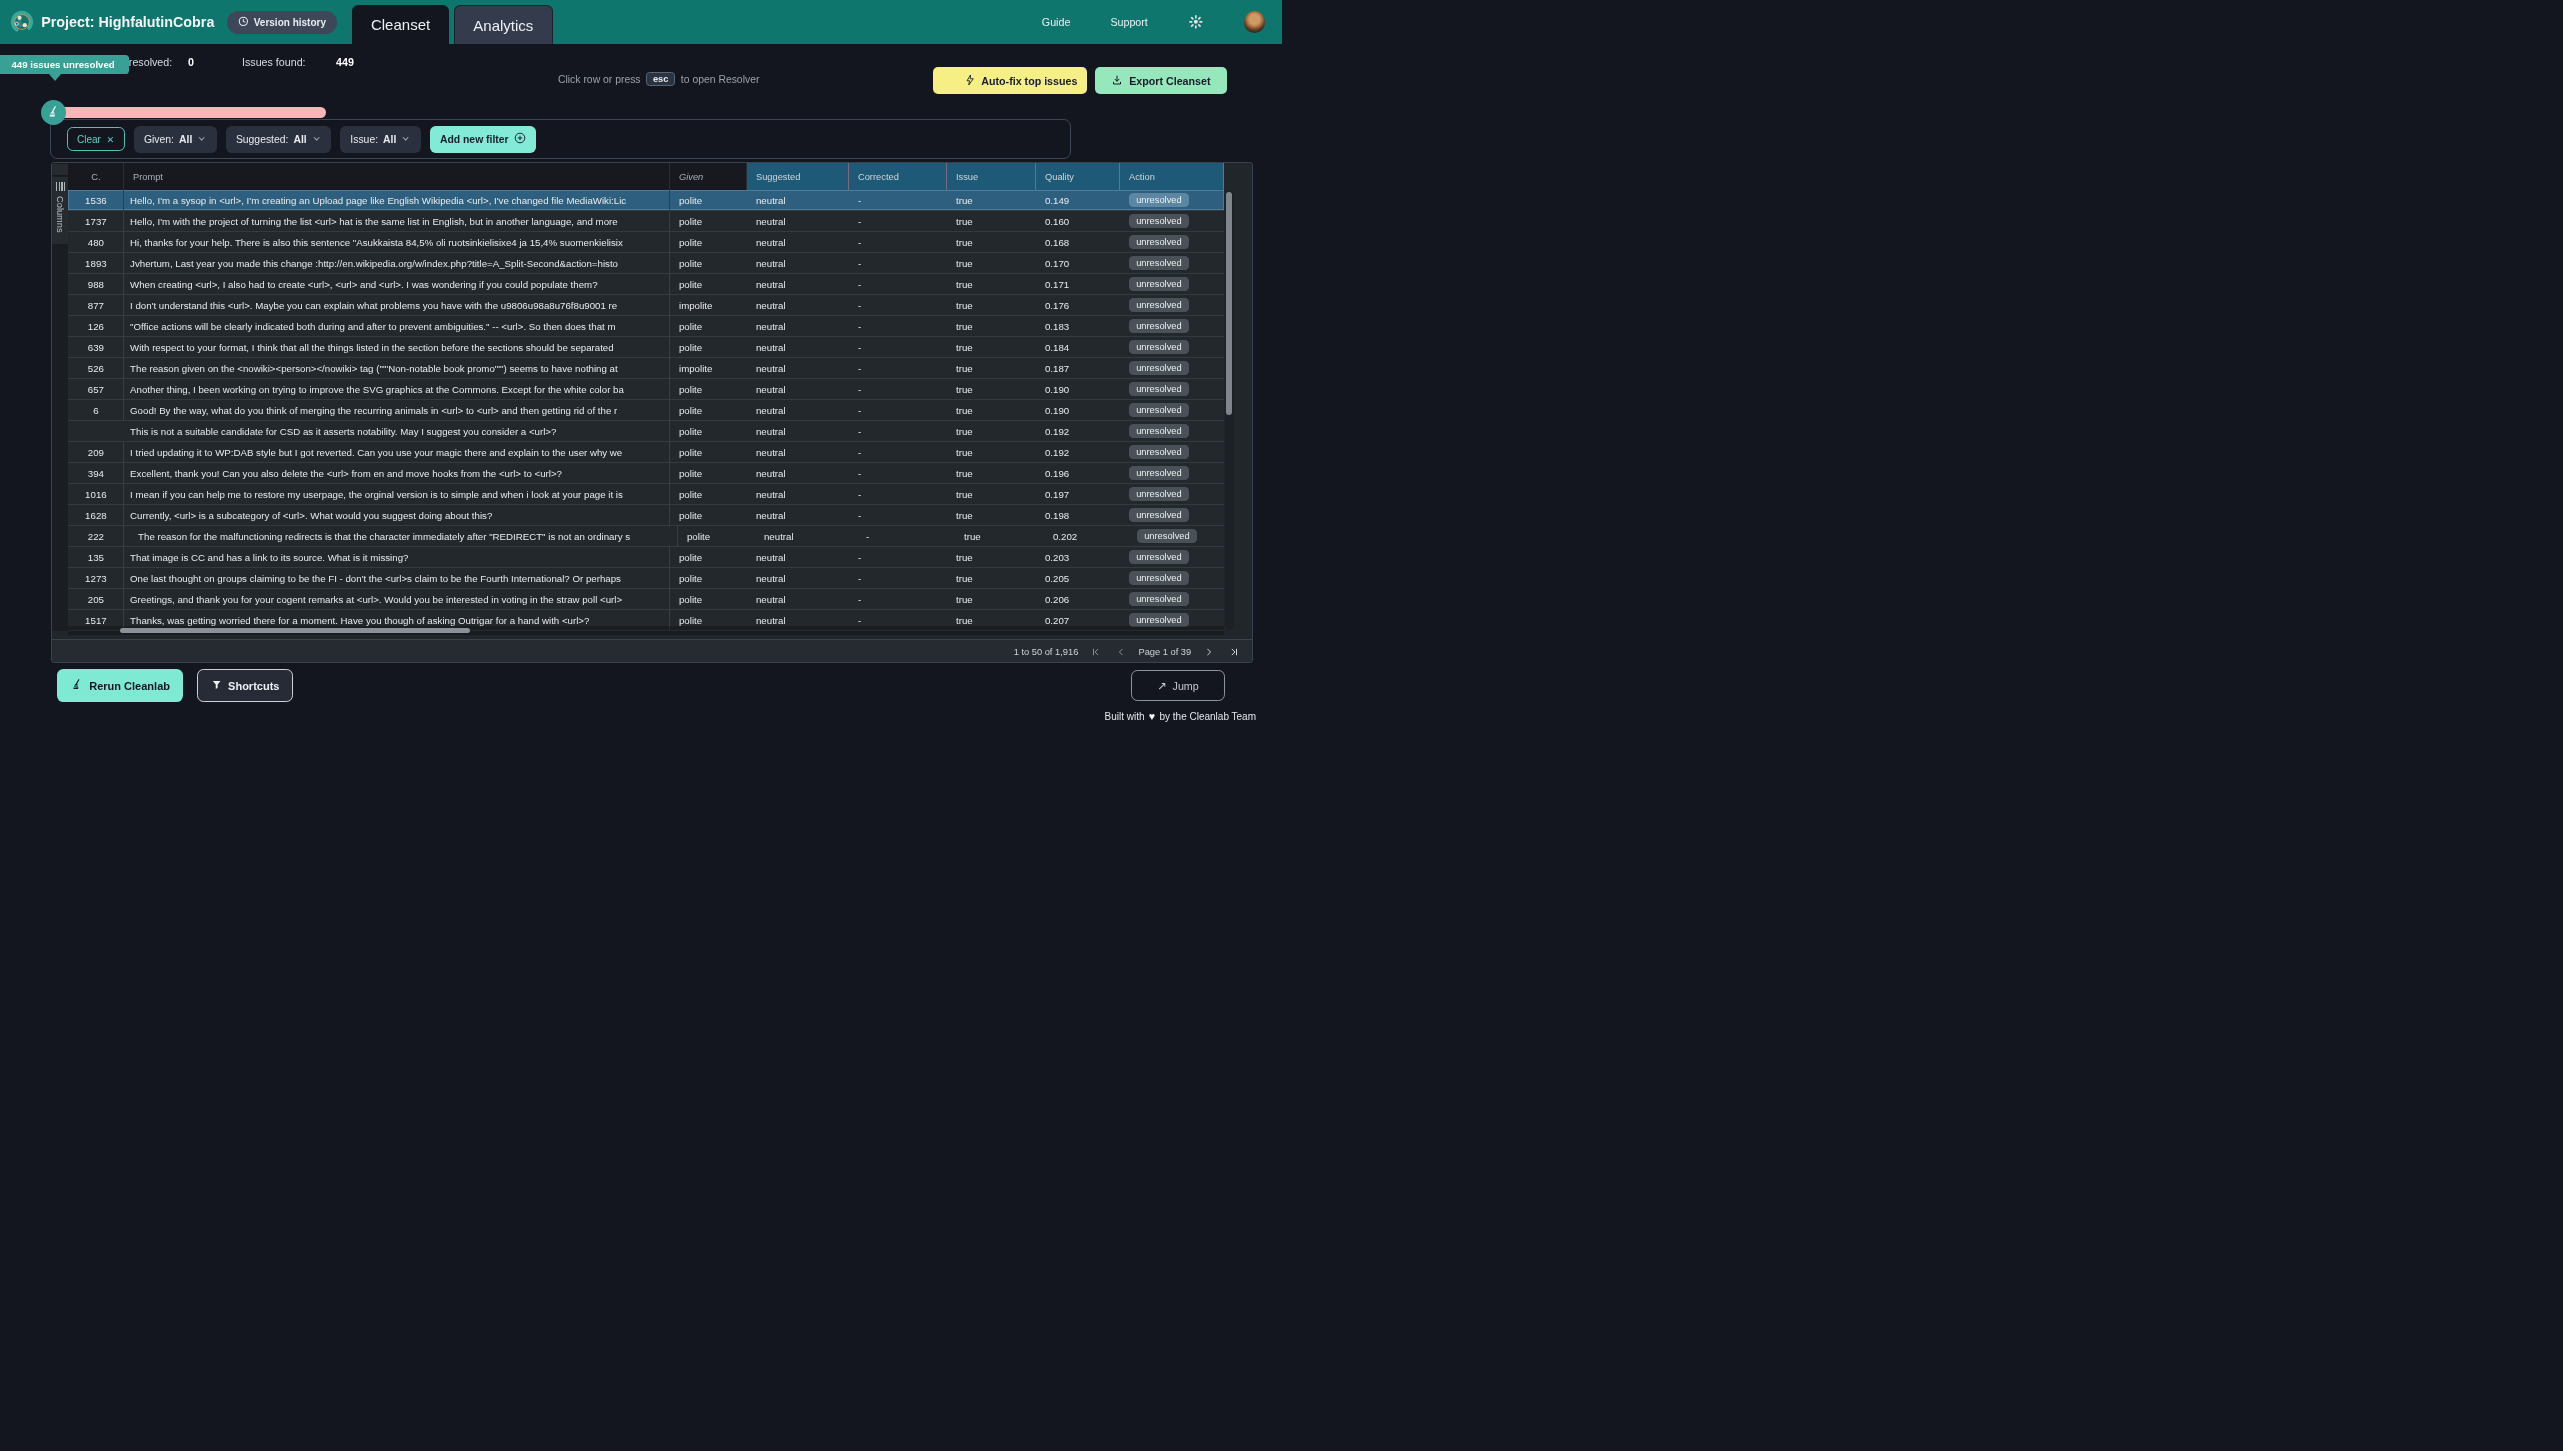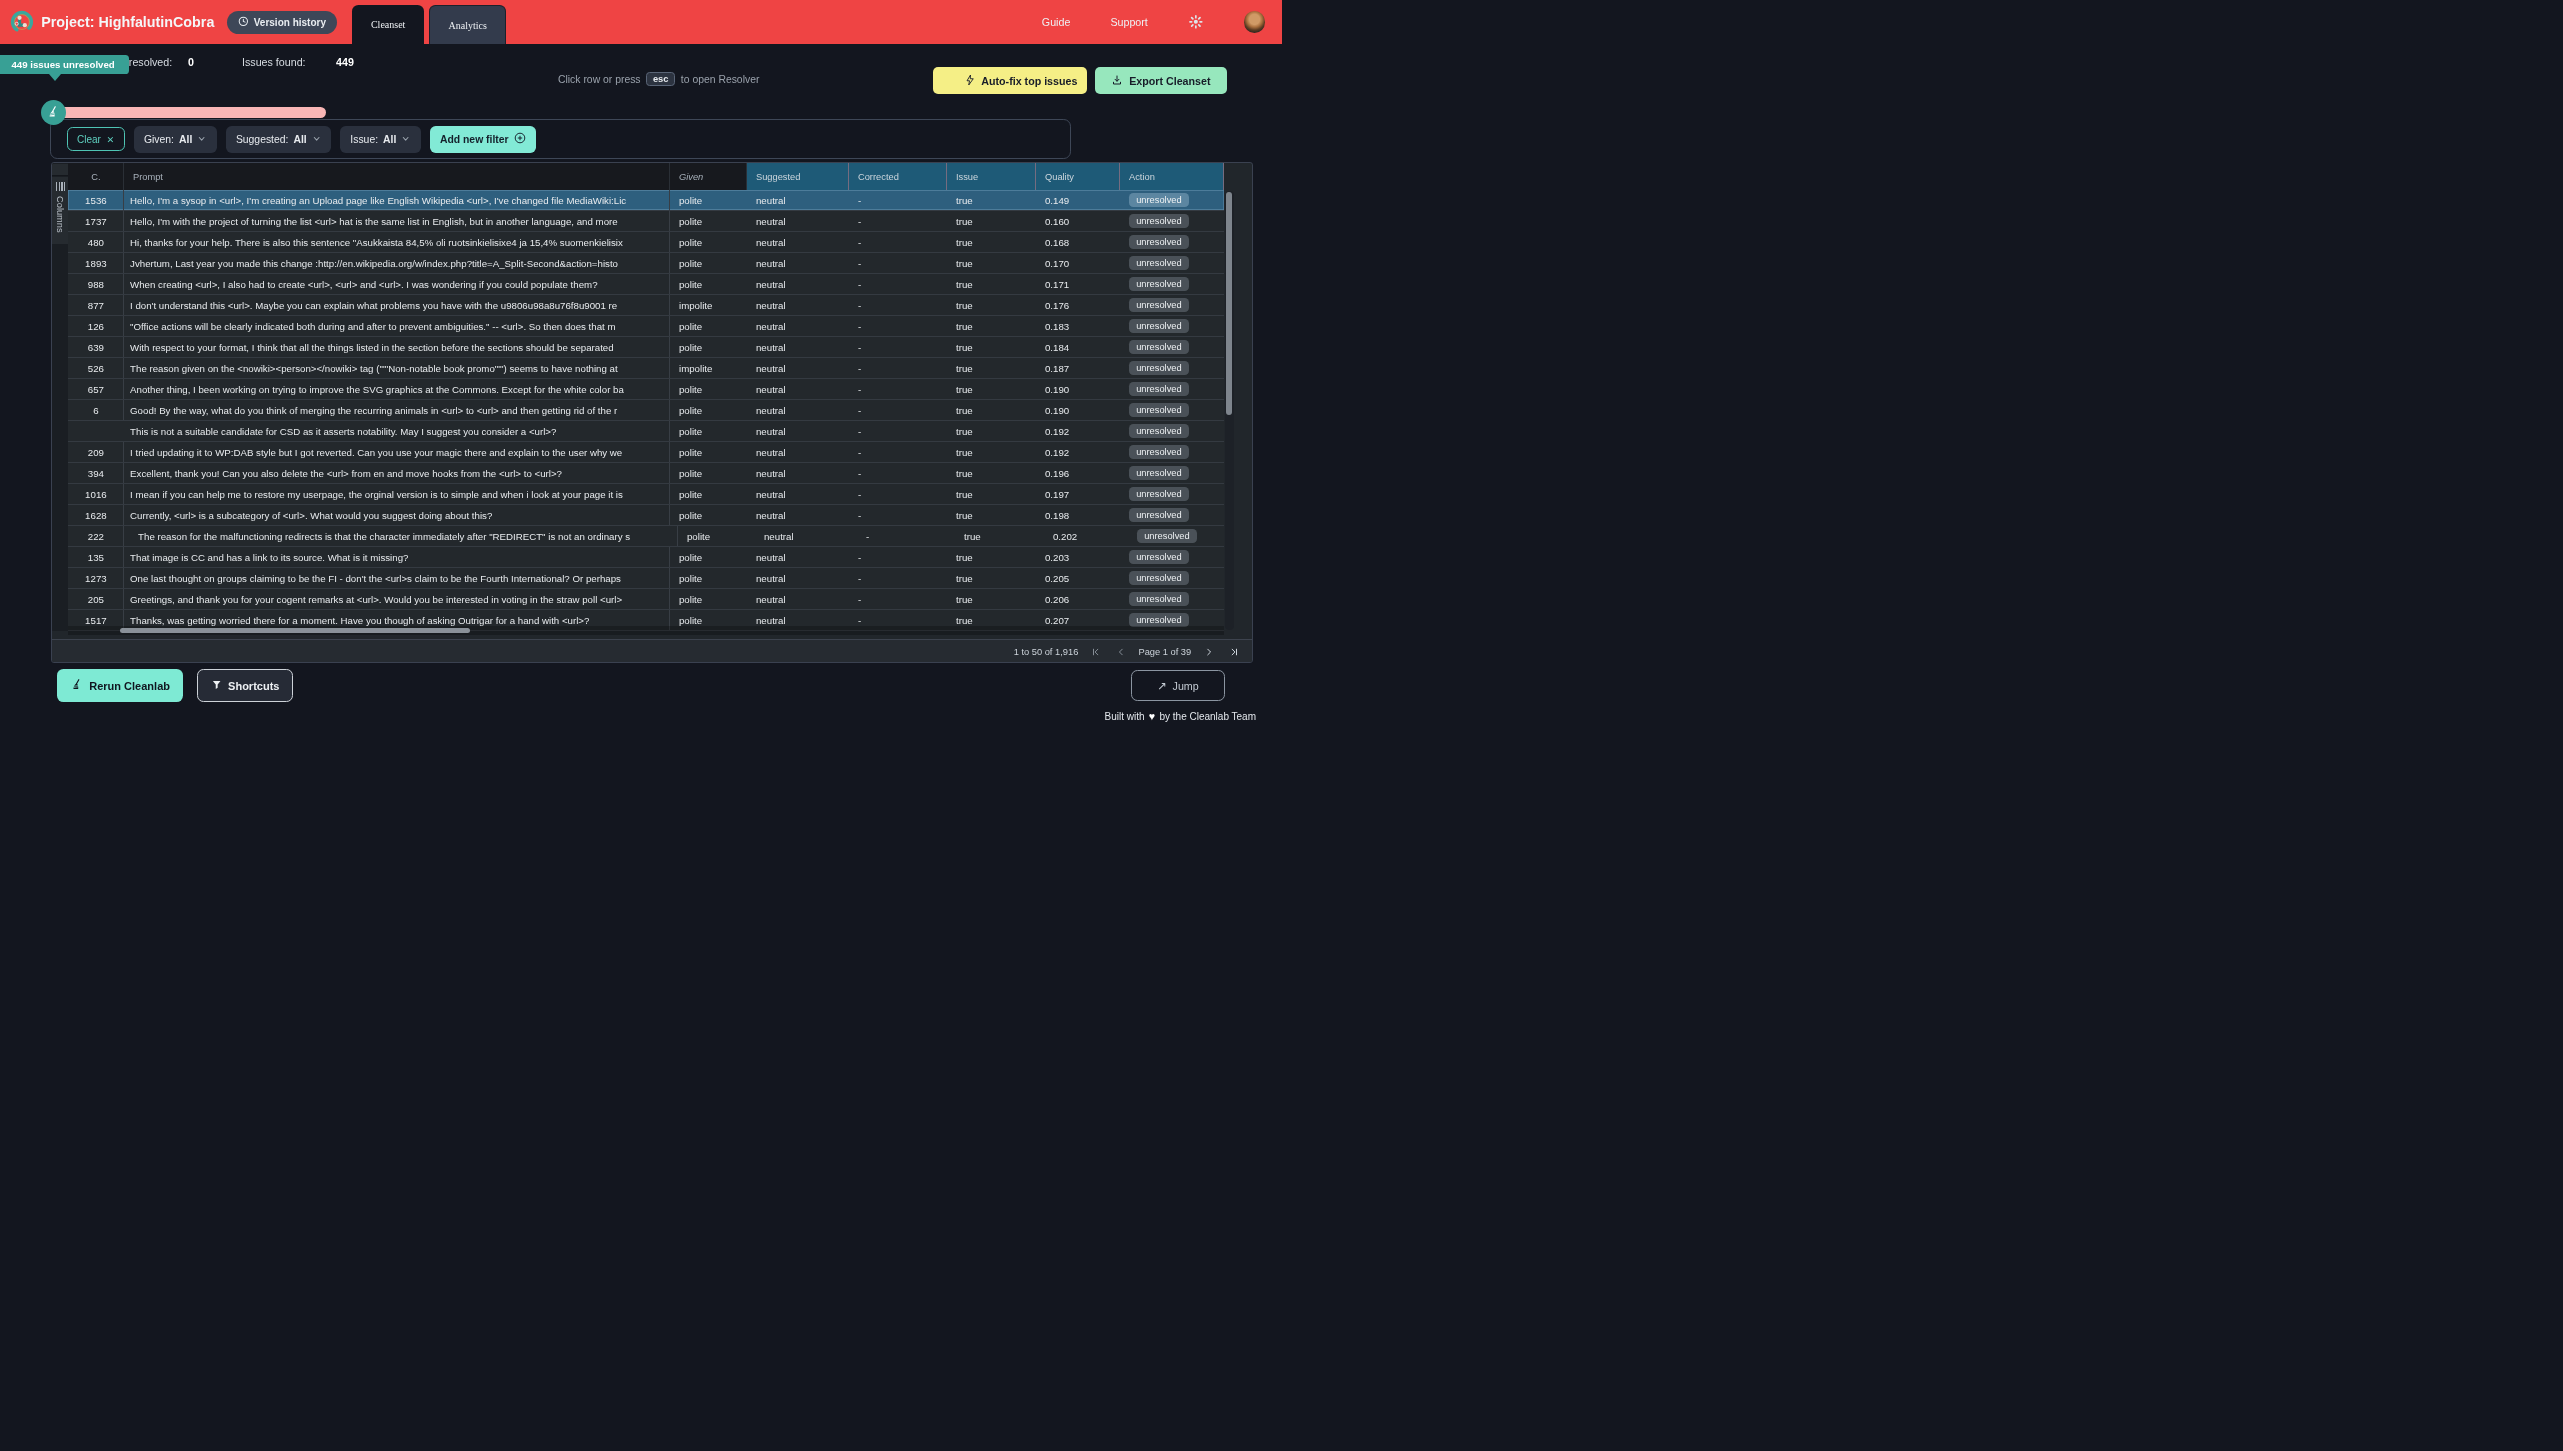--- a/index.html
+++ b/index.html
@@ -7,33 +7,33 @@
   body {
     width: 1282px; height: 726px; overflow: hidden;
     font-family: "Liberation Sans", "DejaVu Sans", sans-serif;
     color: #e8ebef; position: relative;
   }
   #app { position: relative; width: 1282px; height: 726px; background: #13161f; }
 
   
   .header {
     position: absolute; top: 0; left: 0; width: 100%; height: 44px;
-    background: #ef4444; display: flex; align-items: center; padding: 0 17px 0 10px;
+    background: #0f766e; display: flex; align-items: center; padding: 0 17px 0 10px;
   }
   .logo { width: 24px; height: 24px; flex: 0 0 auto; }
   .app-title { font-size: 14.3px; font-weight: 700; color: #f4f6f8; margin-left: 7.2px; white-space: nowrap; }
   .vh-btn {
     margin-left: 13px; height: 23px; background: #3e4758; border: none; border-radius: 11.4px;
     color: #e9edf1; font-size: 10px; font-weight: 600; display: flex; align-items: center; gap: 5px;
     padding: 0 10.7px; cursor: pointer; font-family: inherit;
   }
   .tabs { display: flex; align-self: flex-end; margin-left: 15.7px; gap: 5px; height: 39px; }
   .tab {
     height: 39px; display: flex; align-items: center; padding: 0 18.6px;
-    font-size: 10px; color: #eef1f4; border-radius: 6.4px 6.4px 0 0; cursor: pointer; white-space: nowrap; font-family: Liberation Serif, serif;
+    font-size: 15px; color: #eef1f4; border-radius: 6.4px 6.4px 0 0; cursor: pointer; white-space: nowrap;
   }
   .tab.active { background: #13161f; }
   .tab.inactive { background: #333b4c; border: 1.1px solid #1c212c; border-bottom: none; }
   .hdr-right { margin-left: auto; display: flex; align-items: center; gap: 40px; }
   .hdr-link { font-size: 10.7px; color: #eef1f4; cursor: pointer; }
   .gear { width: 15.7px; height: 15.7px; cursor: pointer; }
   .avatar {
     width: 21.5px; height: 21.5px; border-radius: 50%; cursor: pointer;
     background:
       radial-gradient(circle at 50% 38%, #d09a66 0 30%, #a96f3d 45%, #5d3c22 62%, #2c2620 78%, #23272f 100%);

